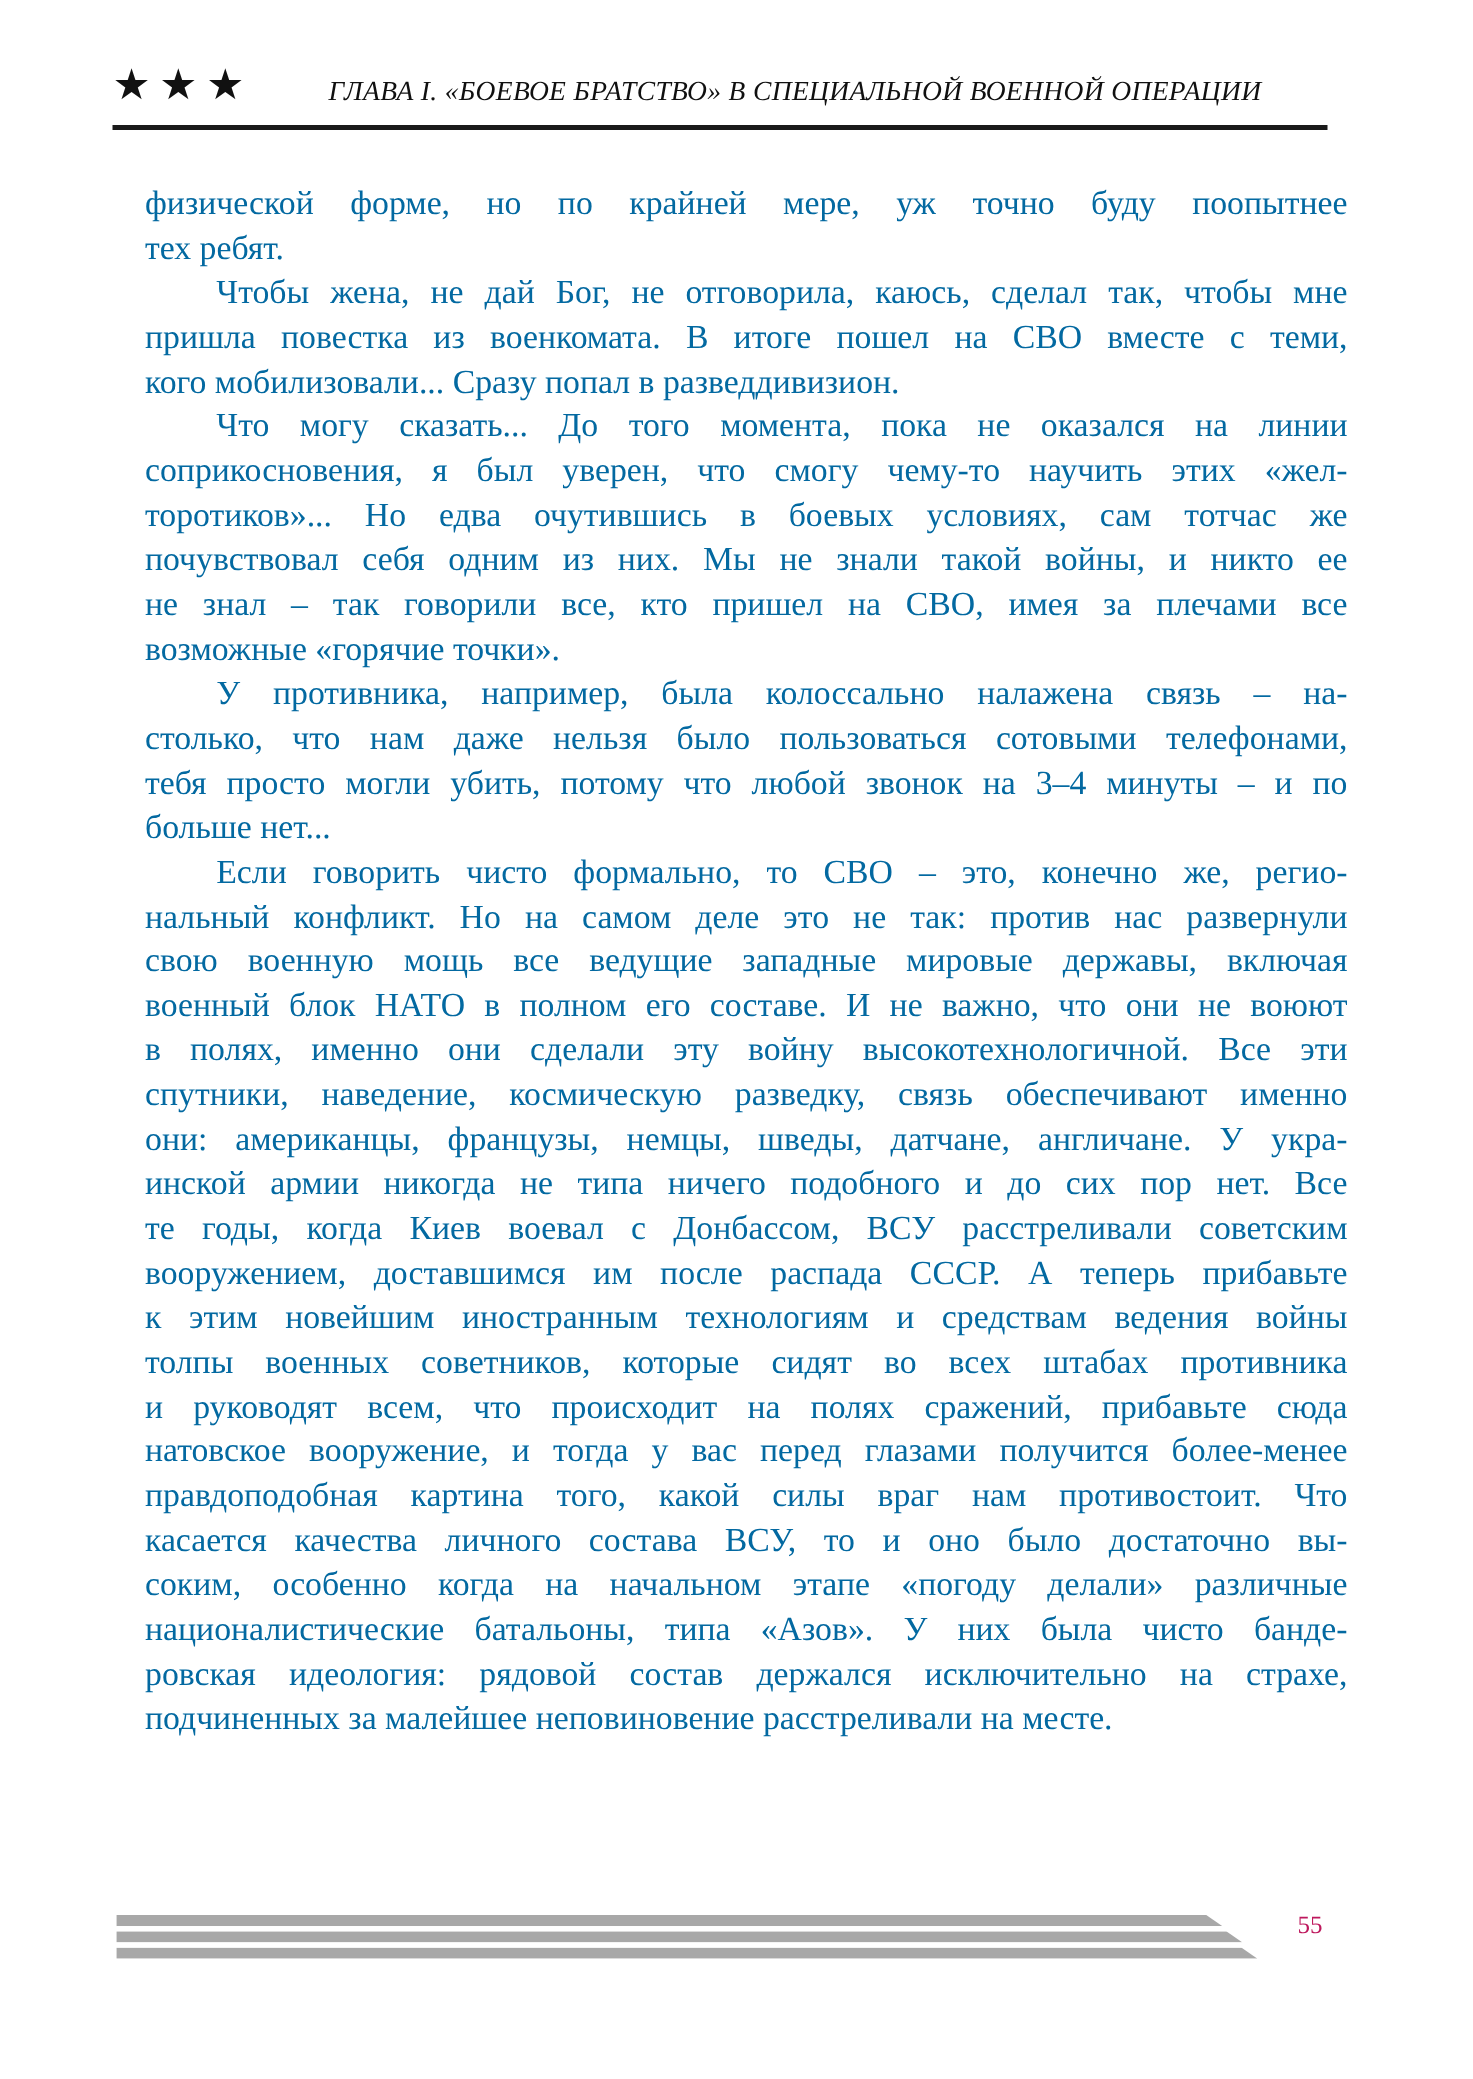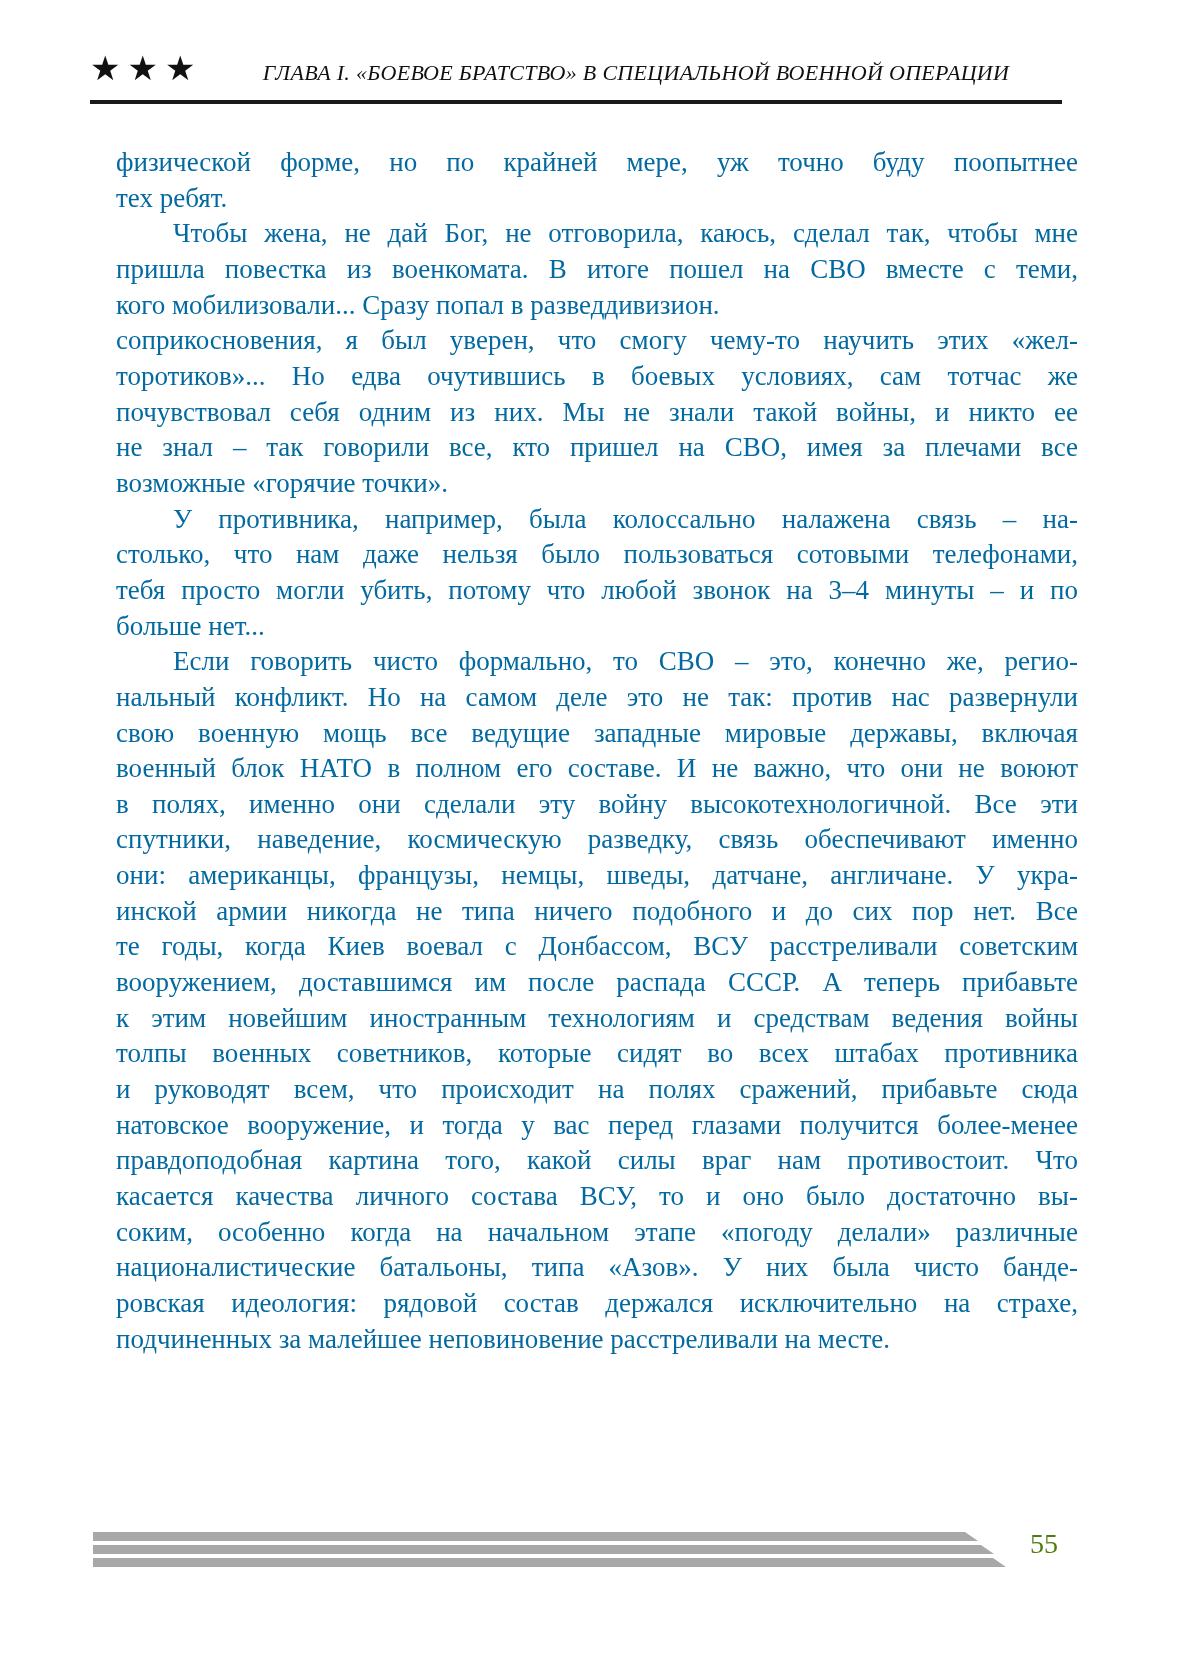--- a/index.html
+++ b/index.html
@@ -86,42 +86,43 @@
     background: #a8a8a8;
     clip-path: polygon(0 0, calc(100% - 13px) 0, 100% 100%, 0 100%);
   }
   .stripe-1 { top: 1532px; width: 885px; }
   .stripe-2 { top: 1545px; width: 901px; }
   .stripe-3 { top: 1558px; width: 913px; }
   .page-number {
     position: absolute;
     top: 1529px;
     right: 120px;
-    font-size: 28px;
-    color: #4d7c0f;
+    font-size: 20px;
+    color: #be185d;
     line-height: 1.1;
   }
 </style>
 </head>
 <body>
 
 <div class="page" style="color: rgb(27, 27, 27);">
 
   <div class="running-head">
     <span class="stars">★★★</span>
     <span class="head-title">ГЛАВА I. «БОЕВОЕ БРАТСТВО» В СПЕЦИАЛЬНОЙ ВОЕННОЙ ОПЕРАЦИИ</span>
   </div>
   <div class="head-rule" style="background: rgb(26, 26, 26);"></div>
 
   <div class="body-text">
       <div class="line">физической форме, но по крайней мере, уж точно буду поопытнее</div>
       <div class="line last">тех ребят.</div>
       <div class="line indent">Чтобы жена, не дай Бог, не отговорила, каюсь, сделал так, чтобы мне</div>
       <div class="line">пришла повестка из военкомата. В итоге пошел на СВО вместе с теми,</div>
       <div class="line last">кого мобилизовали... Сразу попал в разведдивизион.</div>
+      <div class="line indent">Что могу сказать... До того момента, пока не оказался на линии</div>
       <div class="line">соприкосновения, я был уверен, что смогу чему-то научить этих «жел-</div>
       <div class="line">торотиков»... Но едва очутившись в боевых условиях, сам тотчас же</div>
       <div class="line">почувствовал себя одним из них. Мы не знали такой войны, и никто ее</div>
       <div class="line">не знал – так говорили все, кто пришел на СВО, имея за плечами все</div>
       <div class="line last">возможные «горячие точки».</div>
       <div class="line indent">У противника, например, была колоссально налажена связь – на-</div>
       <div class="line">столько, что нам даже нельзя было пользоваться сотовыми телефонами,</div>
       <div class="line">тебя просто могли убить, потому что любой звонок на 3–4 минуты – и по</div>
       <div class="line last">больше нет...</div>
       <div class="line indent">Если говорить чисто формально, то СВО – это, конечно же, регио-</div>

